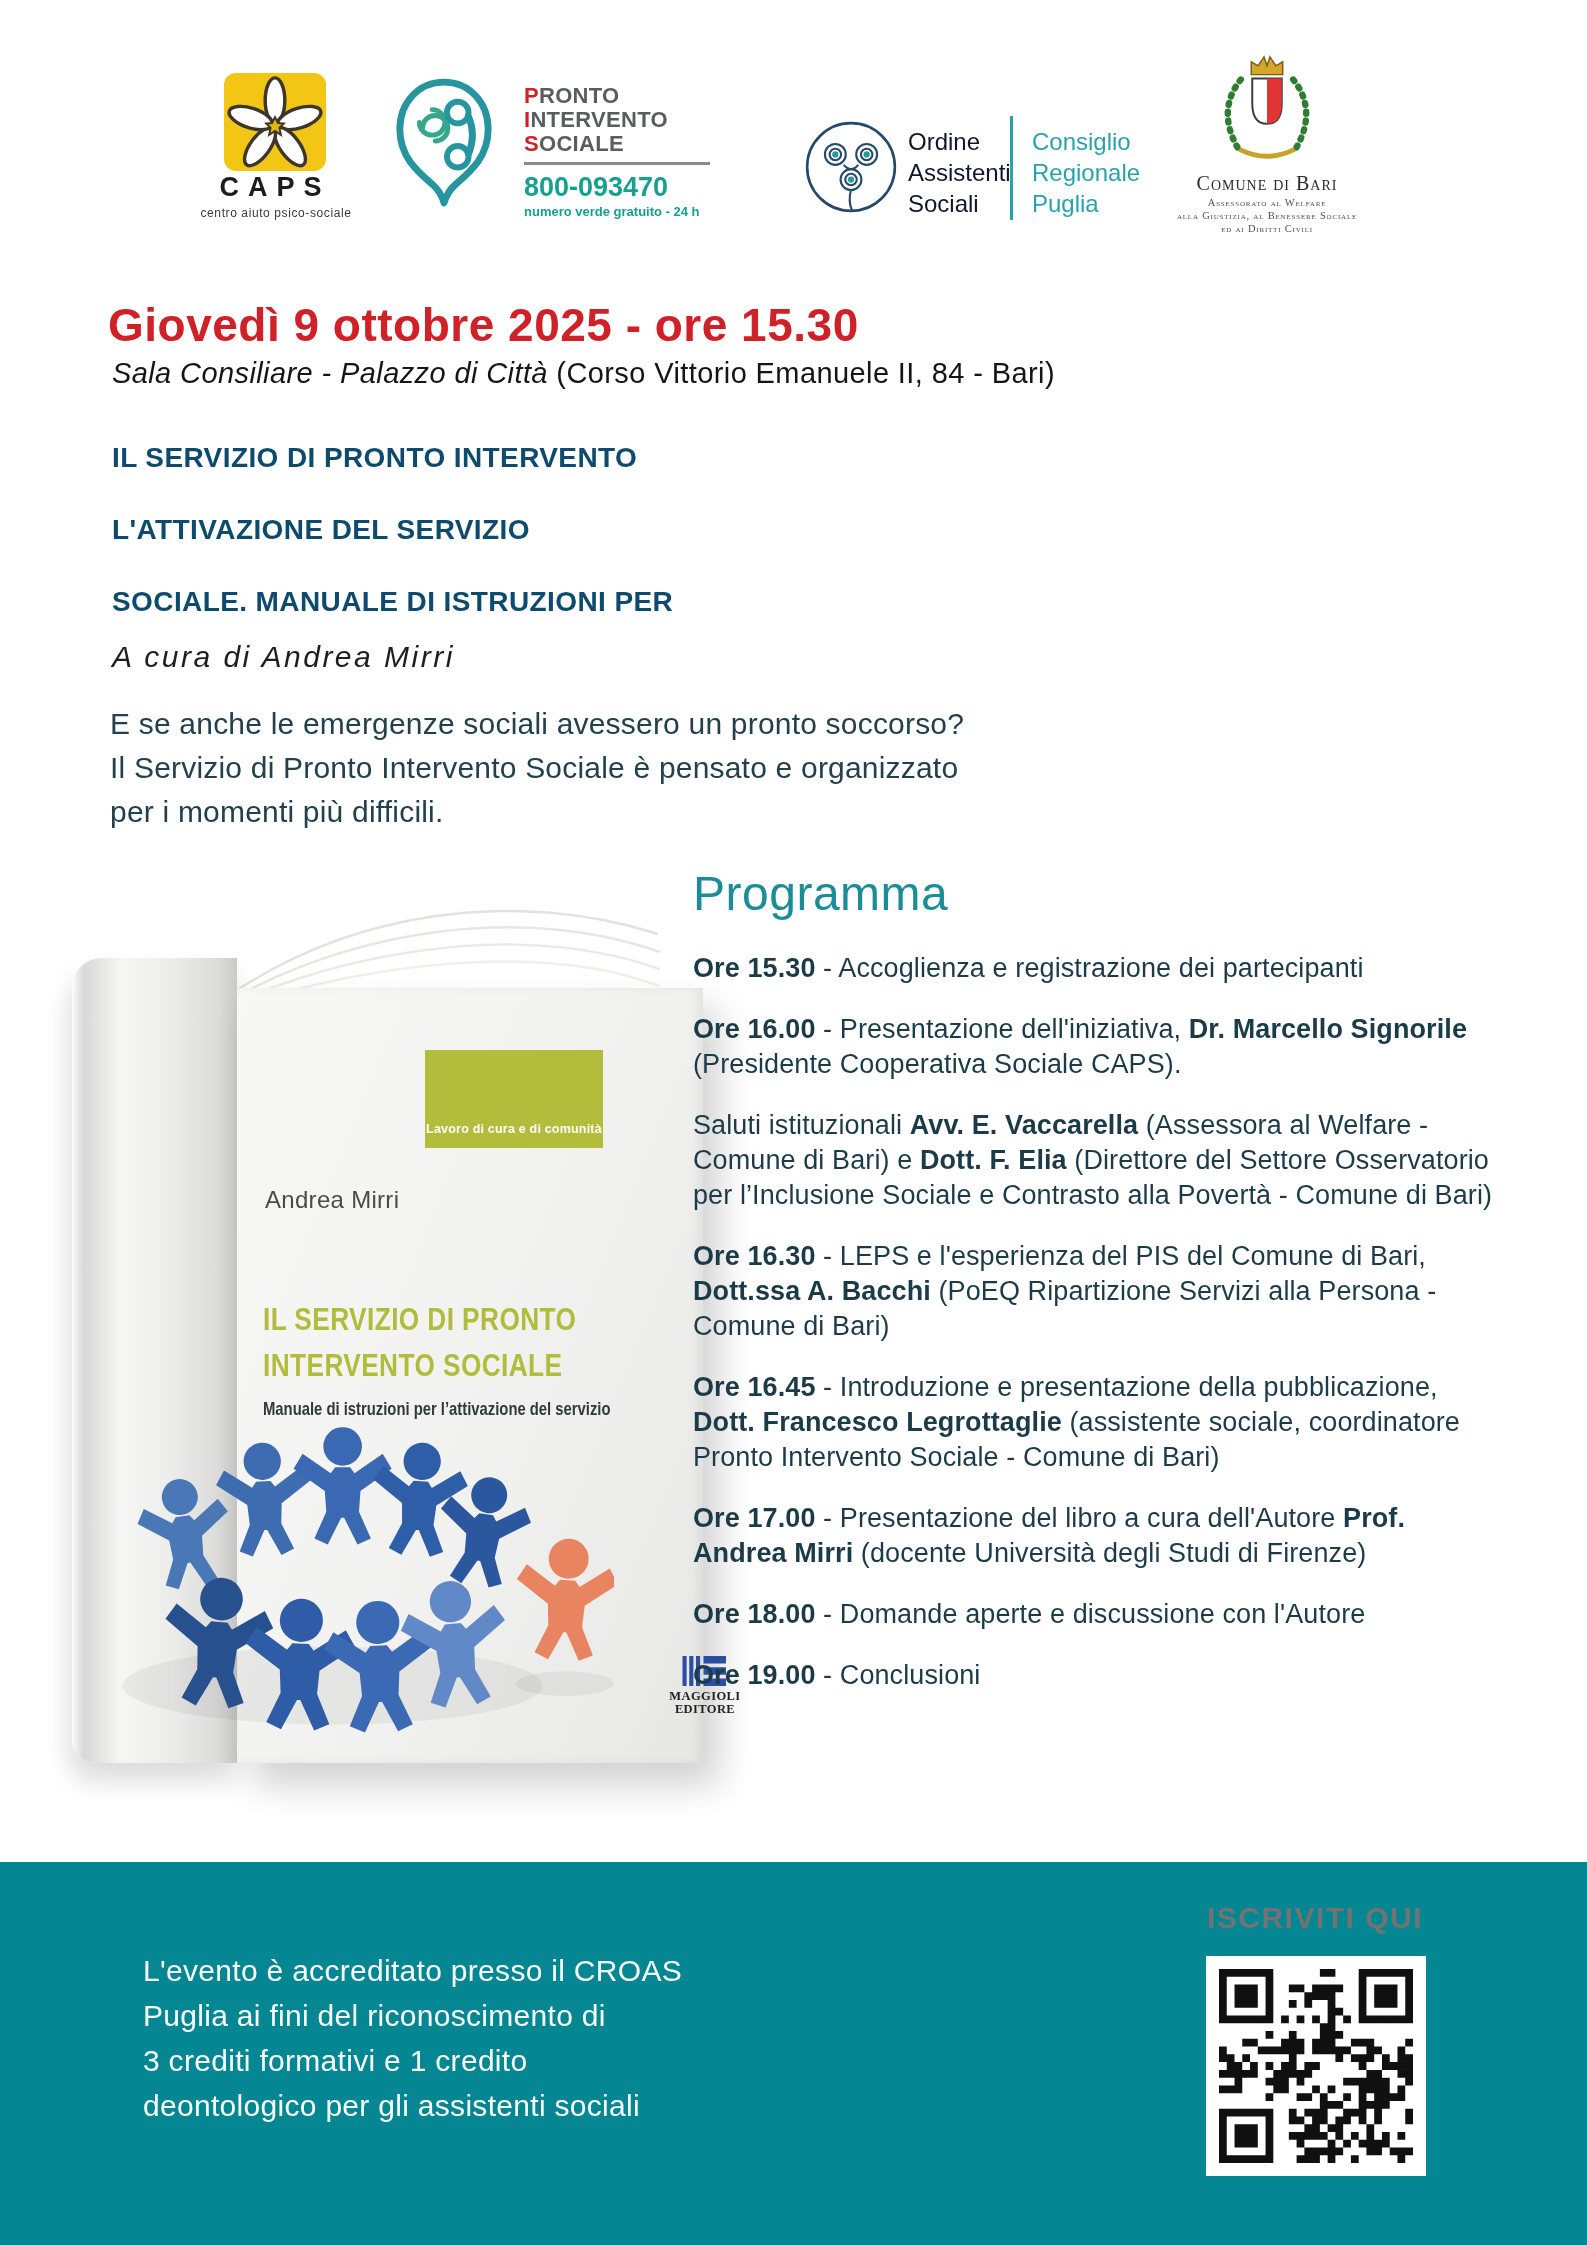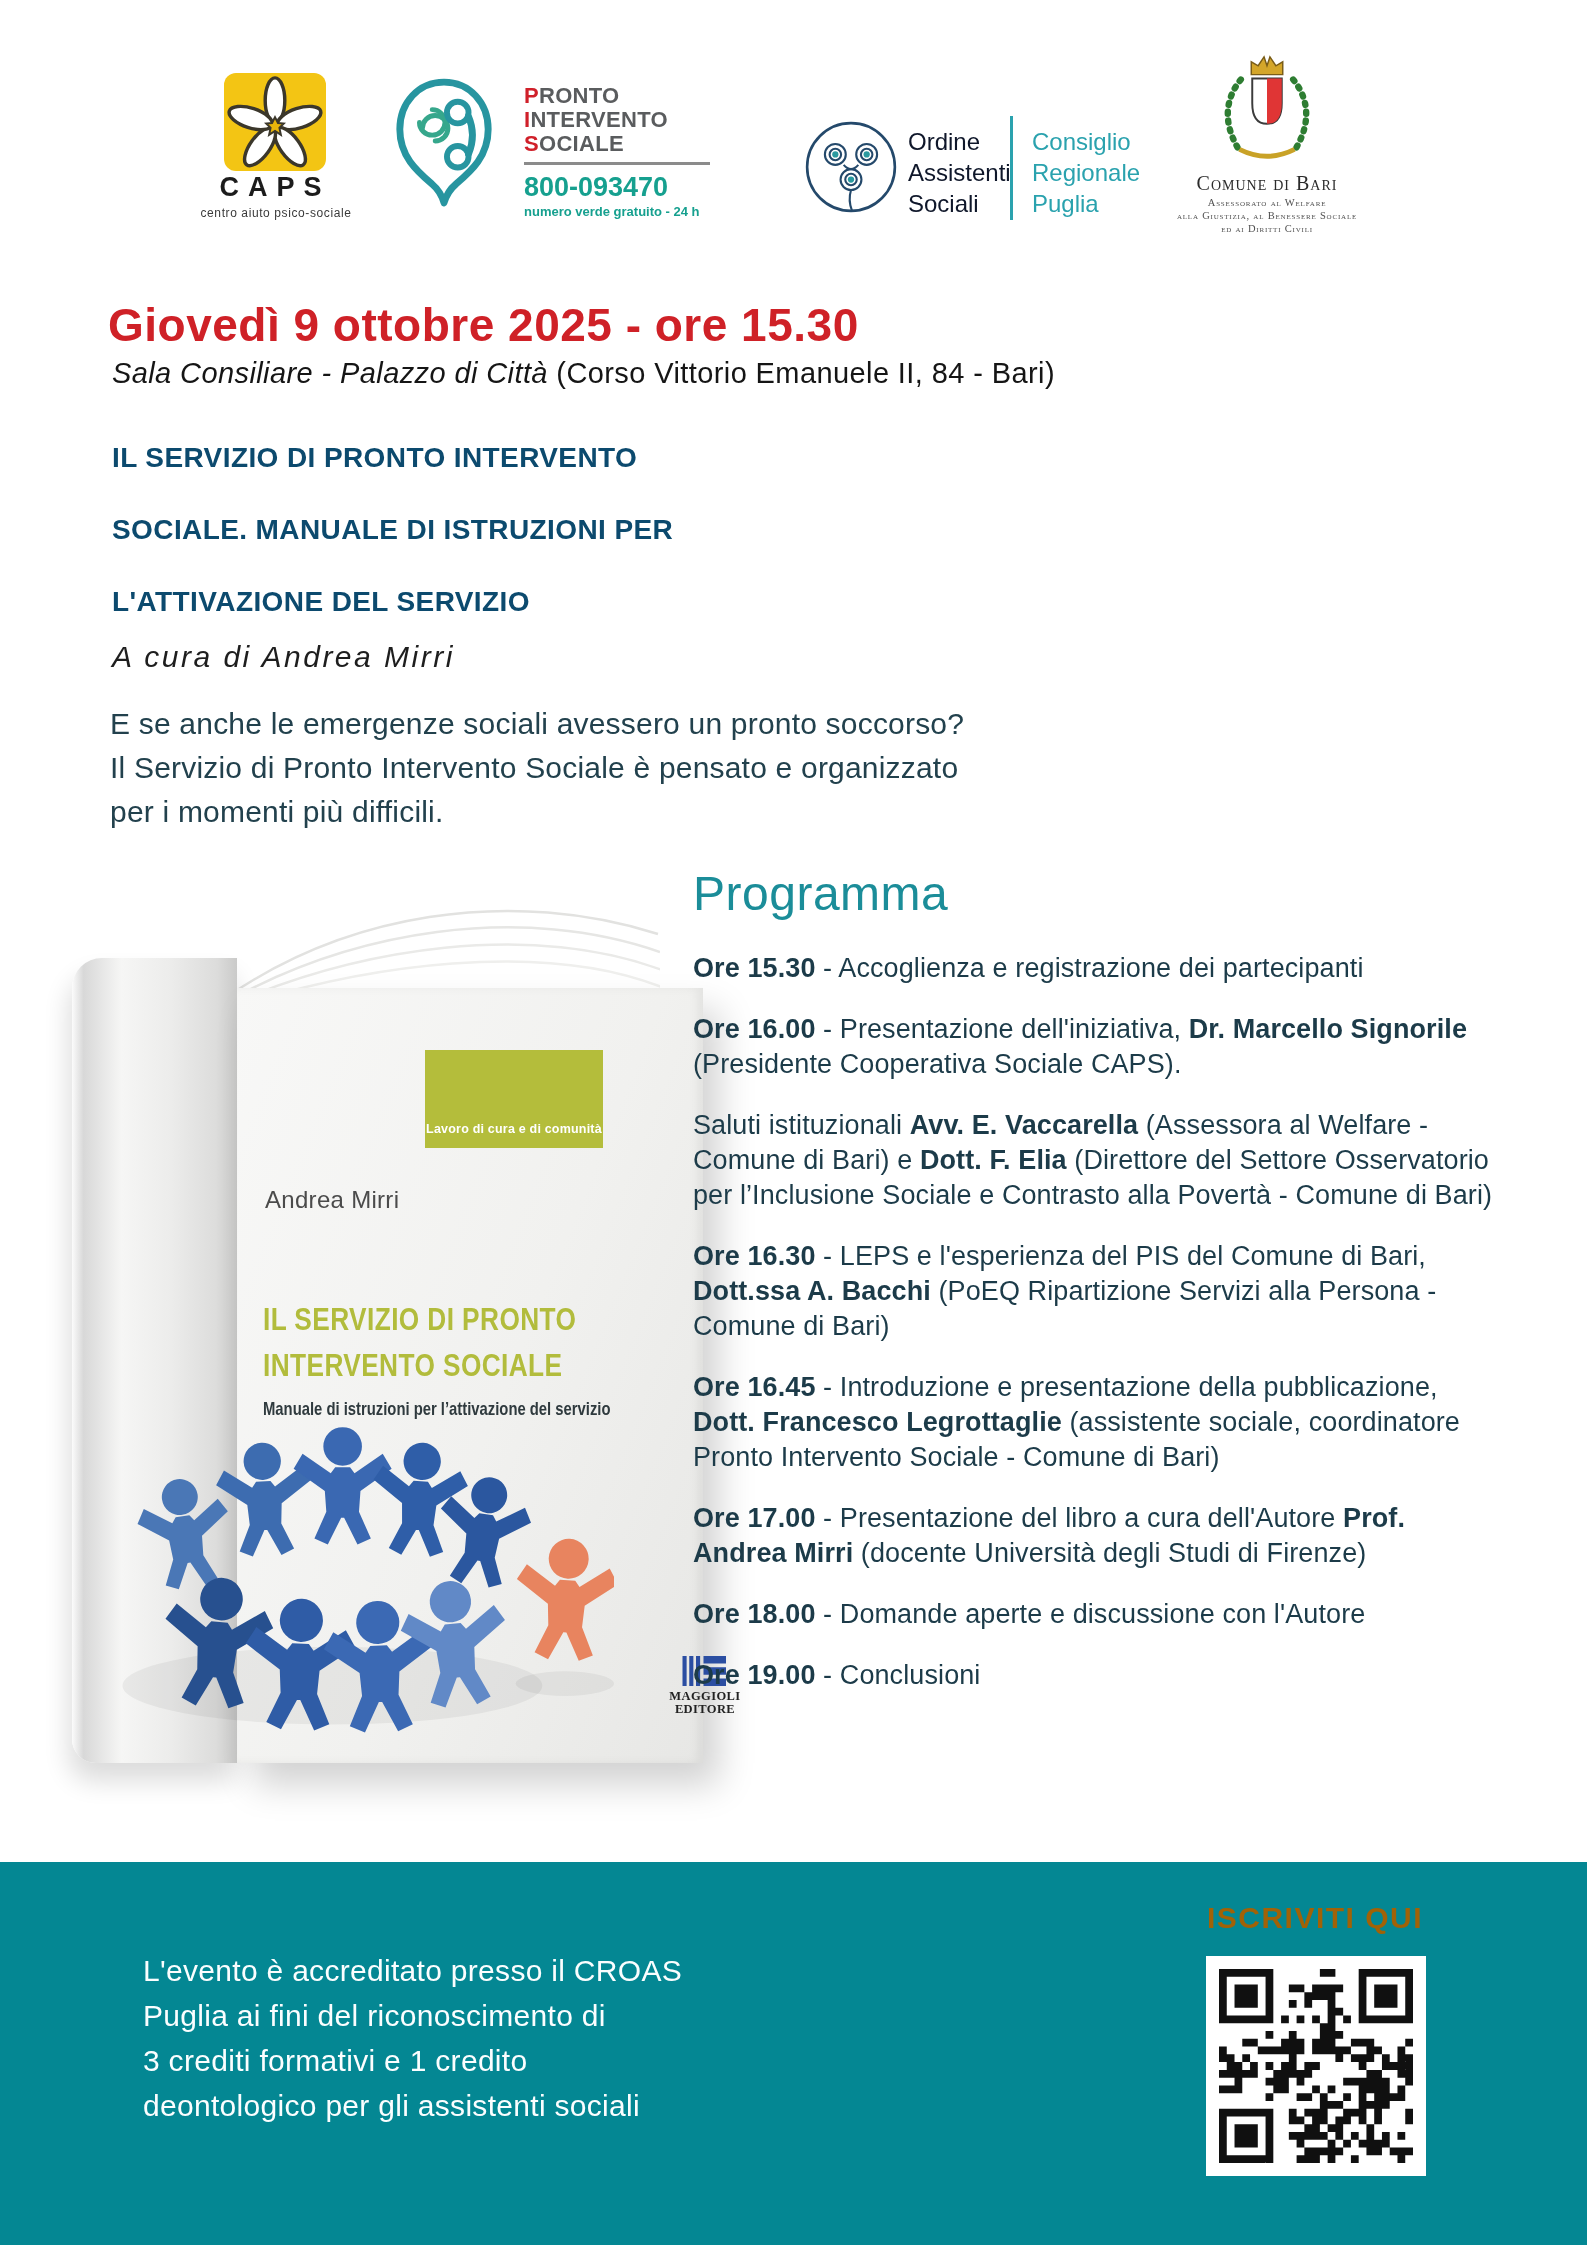--- a/index.html
+++ b/index.html
@@ -64,21 +64,21 @@
   
   .program{left:693px;top:866px;width:800px;}
   .program-heading{font-size:48px;color:#1b8d99;letter-spacing:0.5px;margin:0 0 30px 0;font-weight:400;}
   .program-item{margin:0 0 26px 0;font-size:27px;line-height:35px;color:#1c3b49;letter-spacing:0.1px;}
   .program-item .b{font-weight:700;}
 
   
   .band{left:0;top:1862px;width:1587px;height:383px;background:#048793;}
   .accreditation{left:95px;top:1948px;font-size:30px;line-height:45px;color:#fbfeff;letter-spacing:0.3px;margin-left:48px;}
   .cta{left:1160px;top:1901px;width:310px;text-align:center;font-size:30px;font-weight:700;
-       color:#a16207;letter-spacing:1.5px;}
+       color:#737373;letter-spacing:1.5px;}
   .qr-box{left:1206px;top:1956px;width:220px;height:220px;background:#ffffff;box-sizing:border-box;padding:13px;}
   .qr-box svg{width:194px;height:194px;display:block;}
 </style>
 </head>
 <body>
 
 <div class="page">
 
   <div class="abs caps-square">
     <svg viewBox="0 0 100 100" width="102" height="98">
@@ -162,22 +162,22 @@
   <div class="abs bari-sub">
       <div>Assessorato al Welfare</div>
       <div>alla Giustizia, al Benessere Sociale</div>
       <div>ed ai Diritti Civili</div>
     </div>
 
   <div class="abs date-line">Giovedì 9 ottobre 2025 - ore 15.30</div>
   <div class="abs venue-line"><span class="seg-i">Sala Consiliare - Palazzo di Città</span><span> (Corso Vittorio Emanuele II, 84 - Bari)</span></div>
   <div class="abs event-title">
       <div>IL SERVIZIO DI PRONTO INTERVENTO</div>
+      <div>L'ATTIVAZIONE DEL SERVIZIO</div>
       <div>SOCIALE. MANUALE DI ISTRUZIONI PER</div>
-      <div>L'ATTIVAZIONE DEL SERVIZIO</div>
     </div>
   <div class="abs curator">A cura di Andrea Mirri</div>
   <div class="abs intro">
       <div>E se anche le emergenze sociali avessero un pronto soccorso?</div>
       <div>Il Servizio di Pronto Intervento Sociale è pensato e organizzato</div>
       <div>per i momenti più difficili.</div>
     </div>
 
   <div class="abs book">
     <svg class="book-fan" viewBox="0 0 470 130">

